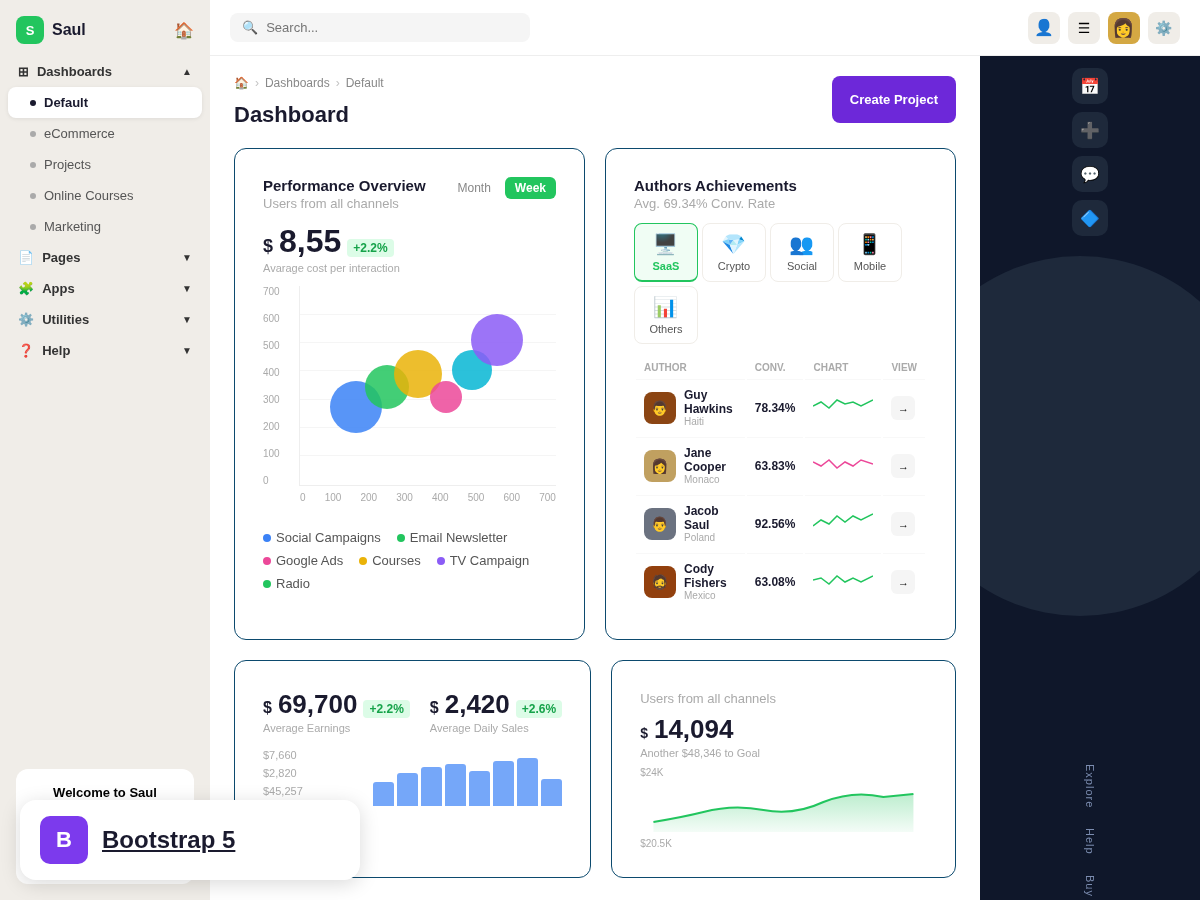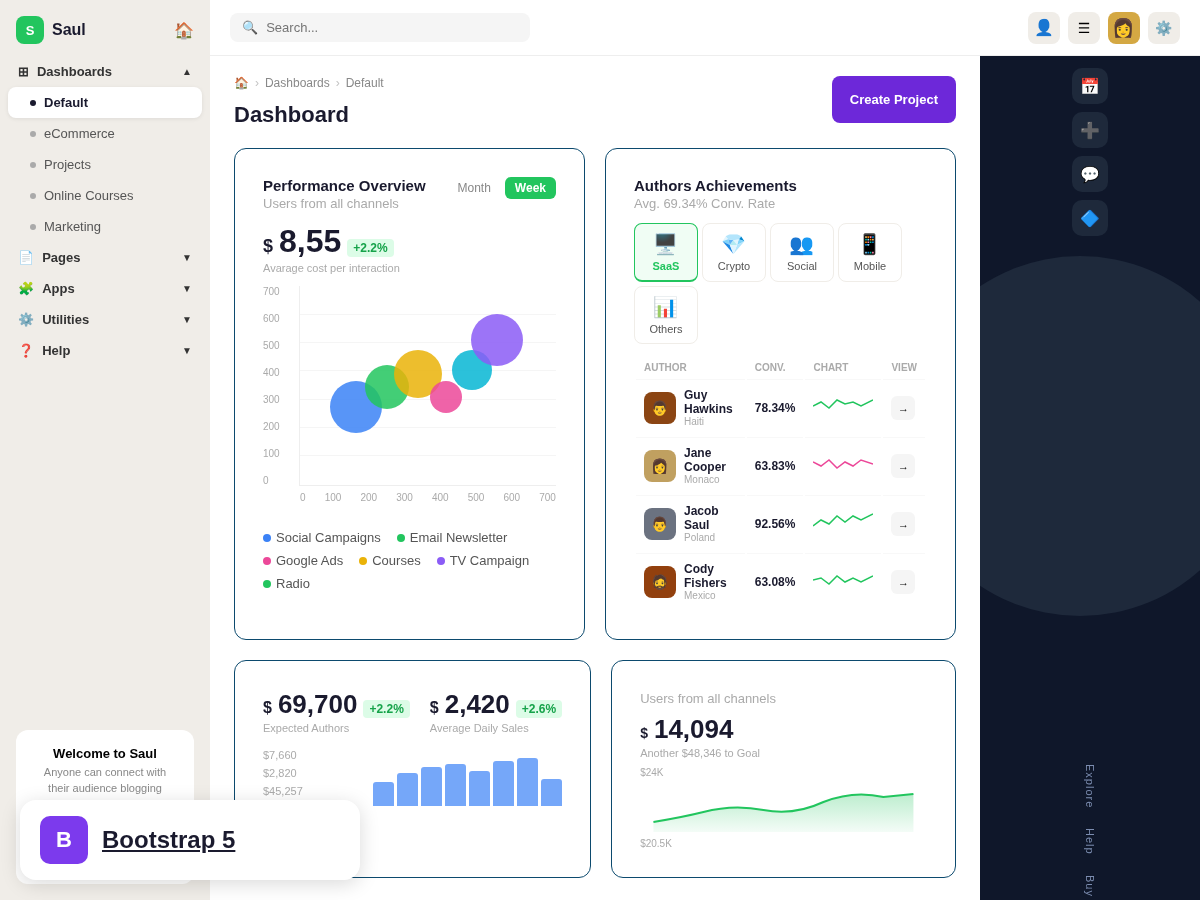--- a/index.html
+++ b/index.html
@@ -167,21 +167,20 @@
 
     <div class="nav-header-item">
       <span style="font-size:13px;">❓</span>
       <span>Help</span>
       <span class="nav-arrow">▼</span>
     </div>
   </div>
   <div class="sidebar-bottom">
     <div class="welcome-card">
       <div class="welcome-title">Welcome to Saul</div>
-      <div class="welcome-sub">Anyone can connect with their audience blogging</div>
       
       <svg class="astronaut" viewBox="0 0 80 60">
         <ellipse cx="40" cy="35" rx="18" ry="20" fill="#ffb3c6" stroke="#e8a0b0" stroke-width="1"></ellipse>
         <circle cx="40" cy="22" r="10" fill="#fff" stroke="#ddd" stroke-width="1"></circle>
         <circle cx="40" cy="22" r="7" fill="#f0e8d0"></circle>
         <ellipse cx="24" cy="38" rx="5" ry="8" fill="#ffb3c6" stroke="#e8a0b0" stroke-width="1" transform="rotate(-10,24,38)"></ellipse>
         <ellipse cx="56" cy="38" rx="5" ry="8" fill="#ffb3c6" stroke="#e8a0b0" stroke-width="1" transform="rotate(10,56,38)"></ellipse>
         <ellipse cx="33" cy="53" rx="5" ry="7" fill="#ffb3c6" stroke="#e8a0b0" stroke-width="1"></ellipse>
         <ellipse cx="47" cy="53" rx="5" ry="7" fill="#ffb3c6" stroke="#e8a0b0" stroke-width="1"></ellipse>
         <circle cx="37" cy="22" r="1.5" fill="#8b5cf6"></circle>
@@ -451,21 +450,21 @@
       <div class="bottom-stats">
 
         <div class="card">
           <div style="display:flex;gap:20px;margin-bottom:12px;">
             <div>
               <div class="stat-value">
                 <span style="font-size:16px;">$</span>
                 <span>69,700</span>
                 <span class="badge-up">+2.2%</span>
               </div>
-              <div class="stat-label">Expected Authors</div>
+              <div class="stat-label">Average Earnings</div>
             </div>
             <div>
               <div class="stat-value">
                 <span style="font-size:16px;">$</span>
                 <span>2,420</span>
                 <span class="badge-up">+2.6%</span>
               </div>
               <div class="stat-label">Average Daily Sales</div>
             </div>
           </div>

